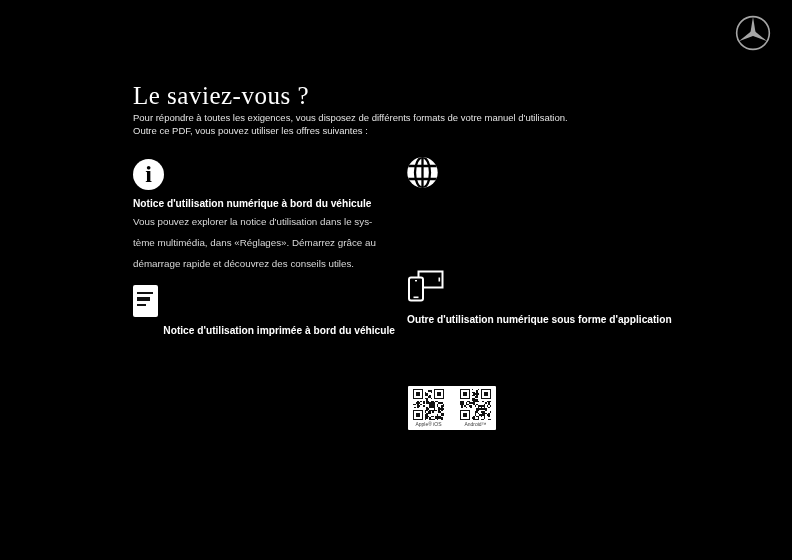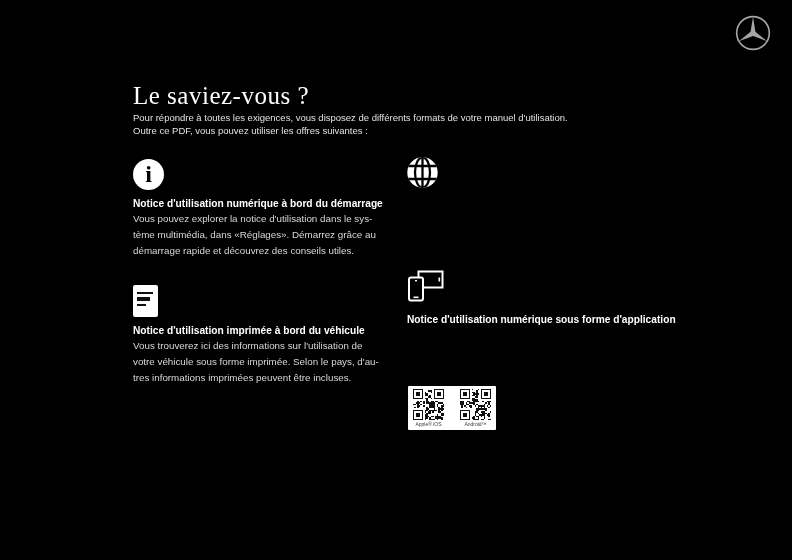--- a/index.html
+++ b/index.html
@@ -13,25 +13,25 @@
   #title{position:absolute;left:133px;top:82px;color:#ffffff;
          font-family:"Liberation Serif",serif;font-size:25px;font-weight:400;
          letter-spacing:0.5px;white-space:nowrap;}
   #intro{position:absolute;left:133px;top:111px;color:#e2e2e2;font-size:9.5px;
          line-height:13px;white-space:pre-line;}
 
   
   .section{position:absolute;}
   #s1{left:133px;top:159px;width:262px;}
   #s2{left:407px;top:157px;width:282px;}
-  #s3{left:133px;top:285px;width:262px;}
+  #s3{left:133px;top:285px;width:262px;text-align:right;}
   #s4{left:407px;top:268px;width:282px;}
   .icon-wrap{margin-bottom:7px;}
   .heading{color:#ffffff;font-size:10.2px;font-weight:bold;line-height:13px;margin:0 0 1px 0;}
-  .body{color:#d8d8d8;font-size:9.8px;line-height:16px;white-space:pre-line;}
+  .body{color:#d8d8d8;font-size:9.8px;line-height:21px;white-space:pre-line;}
 
   
   .info-circle{width:31px;height:31px;border-radius:50%;background:#ffffff;
                display:flex;align-items:center;justify-content:center;}
   .info-circle span{font-family:"Liberation Serif",serif;font-weight:bold;
                     font-size:24px;color:#000;line-height:1;margin-top:-2px;}
 
   
   .doc-icon{width:25px;height:32px;background:#ffffff;border-radius:2px;position:relative;}
   .doc-icon i{position:absolute;left:4px;background:#111;display:block;}
@@ -70,21 +70,21 @@
   <div id="intro">Pour répondre à toutes les exigences, vous disposez de différents formats de votre manuel d'utilisation.
 Outre ce PDF, vous pouvez utiliser les offres suivantes :</div>
   <div id="title">Le saviez-vous ?</div>
 
   <div class="section" id="s1">
     <div class="icon-wrap">
       <div class="info-circle">
           <span>i</span>
         </div>
     </div>
-    <div class="heading">Notice d'utilisation numérique à bord du démarrage</div>
+    <div class="heading">Notice d'utilisation numérique à bord du véhicule</div>
     <div class="body">Vous pouvez explorer la notice d'utilisation dans le sys-
 tème multimédia, dans «Réglages». Démarrez grâce au
 démarrage rapide et découvrez des conseils utiles.</div>
   </div>
 
   <div class="section" id="s2">
     <div class="icon-wrap">
       <svg width="31" height="31" viewBox="0 0 31 31">
         <defs>
             <clipPath id="gclip">
@@ -104,36 +104,33 @@
 
   <div class="section" id="s3">
     <div class="icon-wrap">
       <div class="doc-icon">
         <i class="doc-line1"></i>
           <i class="doc-line2"></i>
           <i class="doc-line3"></i>
       </div>
     </div>
     <div class="heading">Notice d'utilisation imprimée à bord du véhicule</div>
-    <div class="body">Vous trouverez ici des informations sur l'utilisation de
-votre véhicule sous forme imprimée. Selon le pays, d'au-
-tres informations imprimées peuvent être incluses.</div>
   </div>
 
   <div class="section" id="s4">
     <div class="icon-wrap">
       <svg width="37" height="34" viewBox="0 0 37 34">
         <rect x="11.5" y="3.5" width="24" height="16" fill="#000" stroke="#fff" stroke-width="2"></rect>
         <rect x="31.5" y="9.5" width="1.6" height="4" fill="#fff"></rect>
         <rect x="2" y="9.5" width="14" height="23" rx="2" fill="#000" stroke="#fff" stroke-width="2"></rect>
         <rect x="6.5" y="28.5" width="5" height="1.6" fill="#fff"></rect>
         <rect x="8" y="12" width="2" height="1.4" fill="#fff"></rect>
       </svg>
     </div>
-    <div class="heading">Notice d'utilisation numérique sous forme d'application</div>
+    <div class="heading">Outre d'utilisation numérique sous forme d'application</div>
   </div>
 
   <div id="qr-panel">
     <div class="qr-item">
       <div class="qr-code" id="qr1"><svg viewBox="0 0 21 21" width="31" height="31" shape-rendering="crispEdges">
     <rect x="0" y="0" width="21" height="21" fill="#fff"></rect>
             <g fill="#111">
               <rect x="0" y="0" width="1" height="1"></rect>
               <rect x="1" y="0" width="1" height="1"></rect>
               <rect x="2" y="0" width="1" height="1"></rect>

